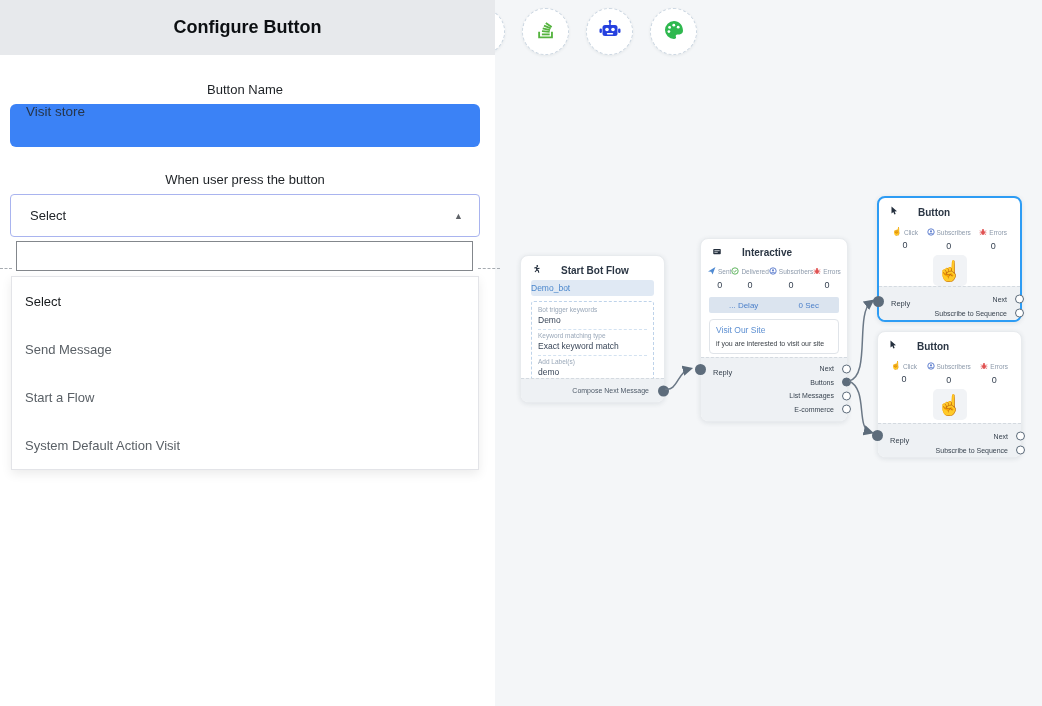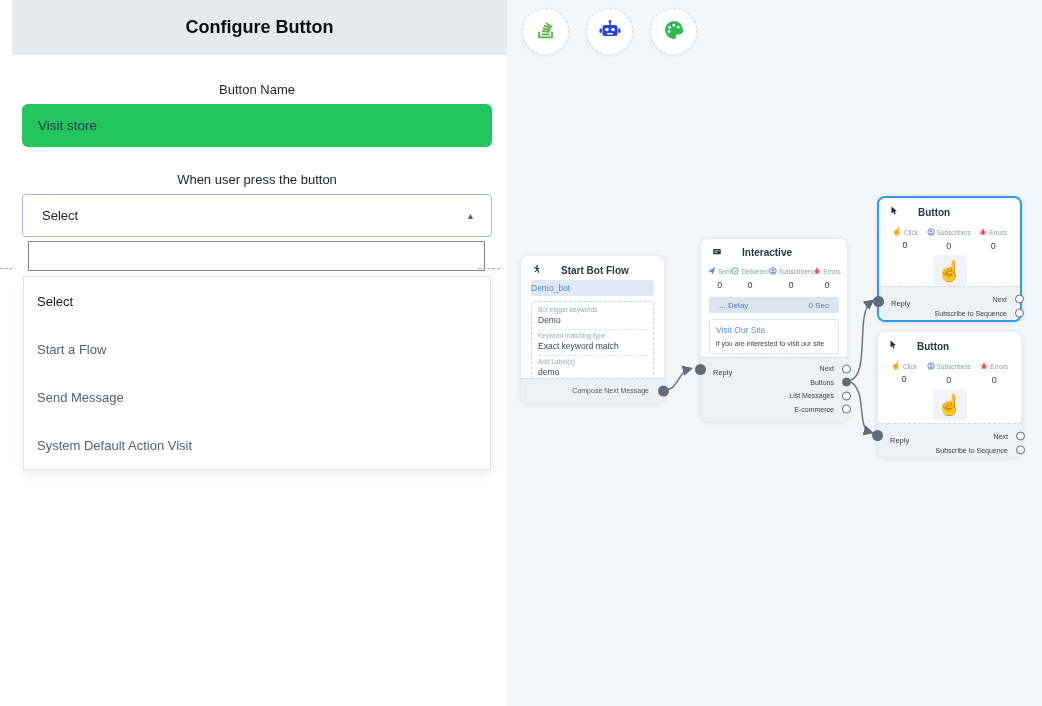--- a/index.html
+++ b/index.html
@@ -93,21 +93,21 @@
   .stat-top { display: flex; align-items: center; justify-content: center; gap: 2px; font-size: 6.5px; color: #8d9aab; }
   .stat-val { font-size: 9px; color: #333f4f; margin-top: 4px; }
 
   
   #node-interactive { left: 205px; top: 238px; width: 148px; height: 184px; }
   #node-interactive .stats { top: 28px; padding: 0 7px; }
   .delay-row {
     position: absolute; left: 8px; right: 8px; top: 58px; height: 16px;
     background: #dbe4ef; border-radius: 2px;
     display: flex; align-items: center; justify-content: space-between;
-    padding: 0 10px; font-size: 8px; color: #4a7fc9;
+    padding: 0 20px; font-size: 8px; color: #4a7fc9;
   }
   .msg-card {
     position: absolute; left: 8px; right: 8px; top: 80px;
     background: #fff; border: 1px solid #e0e4e9; border-radius: 4px;
     padding: 5px 6px 6px;
   }
   .msg-title { font-size: 8.5px; color: #5e90d2; }
   .msg-body { font-size: 7px; color: #3c4248; margin-top: 5px; }
   #node-interactive .node-footer { height: 64px; padding-top: 4px; }
   #node-interactive .reply { top: 10px; }
@@ -124,34 +124,34 @@
     display: flex; align-items: center; justify-content: center;
     font-size: 20px; color: #8792a0; line-height: 1;
   }
   .btn-node .node-footer { height: 34px; padding-top: 5px; }
   .btn-node .out-row { height: 14px; }
   .btn-node .reply { top: 12px; }
   .btn-node .in-dot { top: 98px; }
 
   
   .panel {
-    position: absolute; left: 12px; top: 0; width: 495px; height: 706px;
+    position: absolute; left: 0; top: 0; width: 495px; height: 706px;
     background: #fff; z-index: 10;
   }
   .panel-header {
     height: 55px; background: #e7e9ec;
     display: flex; align-items: center; justify-content: center;
     font-size: 18px; font-weight: bold; color: #0c0f12;
   }
   .panel-body { padding: 0 15px 0 10px; }
   .form-label { font-size: 13px; color: #1d2125; margin: 27px 0 7px; text-align: center; }
   .form-label.second { margin-top: 25px; }
   .name-input {
-    height: 43px; background: #22c55e; border-radius: 6px;
-    display: flex; align-items: center; padding-left: 16px;
+    height: 43px; background: #3b82f6; border-radius: 6px;
+    display: flex; padding-left: 16px;
     font-size: 13.5px; color: #26354a;
   }
   .select-box {
     height: 43px; border: 1px solid #a9b4ef; border-radius: 4px; background: #fff;
     display: flex; align-items: center; justify-content: space-between;
     padding: 0 16px 0 19px; font-size: 13px; color: #212529; cursor: pointer;
   }
   .caret { font-size: 9px; color: #5f6368; }
   .search-input {
     display: block; margin: 4px 0 0 6px; width: 457px; height: 30px;
@@ -505,21 +505,21 @@
       <span>Visit store</span>
     </div>
     <div class="form-label second">When user press the button</div>
     <div class="select-box">
       <span>Select</span>
       <span class="caret">▲</span>
     </div>
     <input class="search-input" type="text" placeholder="" style="">
     <div class="option-list">
       <div class="option selected">Select</div>
+      <div class="option">Send Message</div>
       <div class="option">Start a Flow</div>
-      <div class="option">Send Message</div>
       <div class="option">System Default Action Visit</div>
     </div>
   </div>
 </div>
 
 <div class="dash-seg dash-left"></div>
 <div class="dash-seg dash-right"></div>
 
 </body></html>

